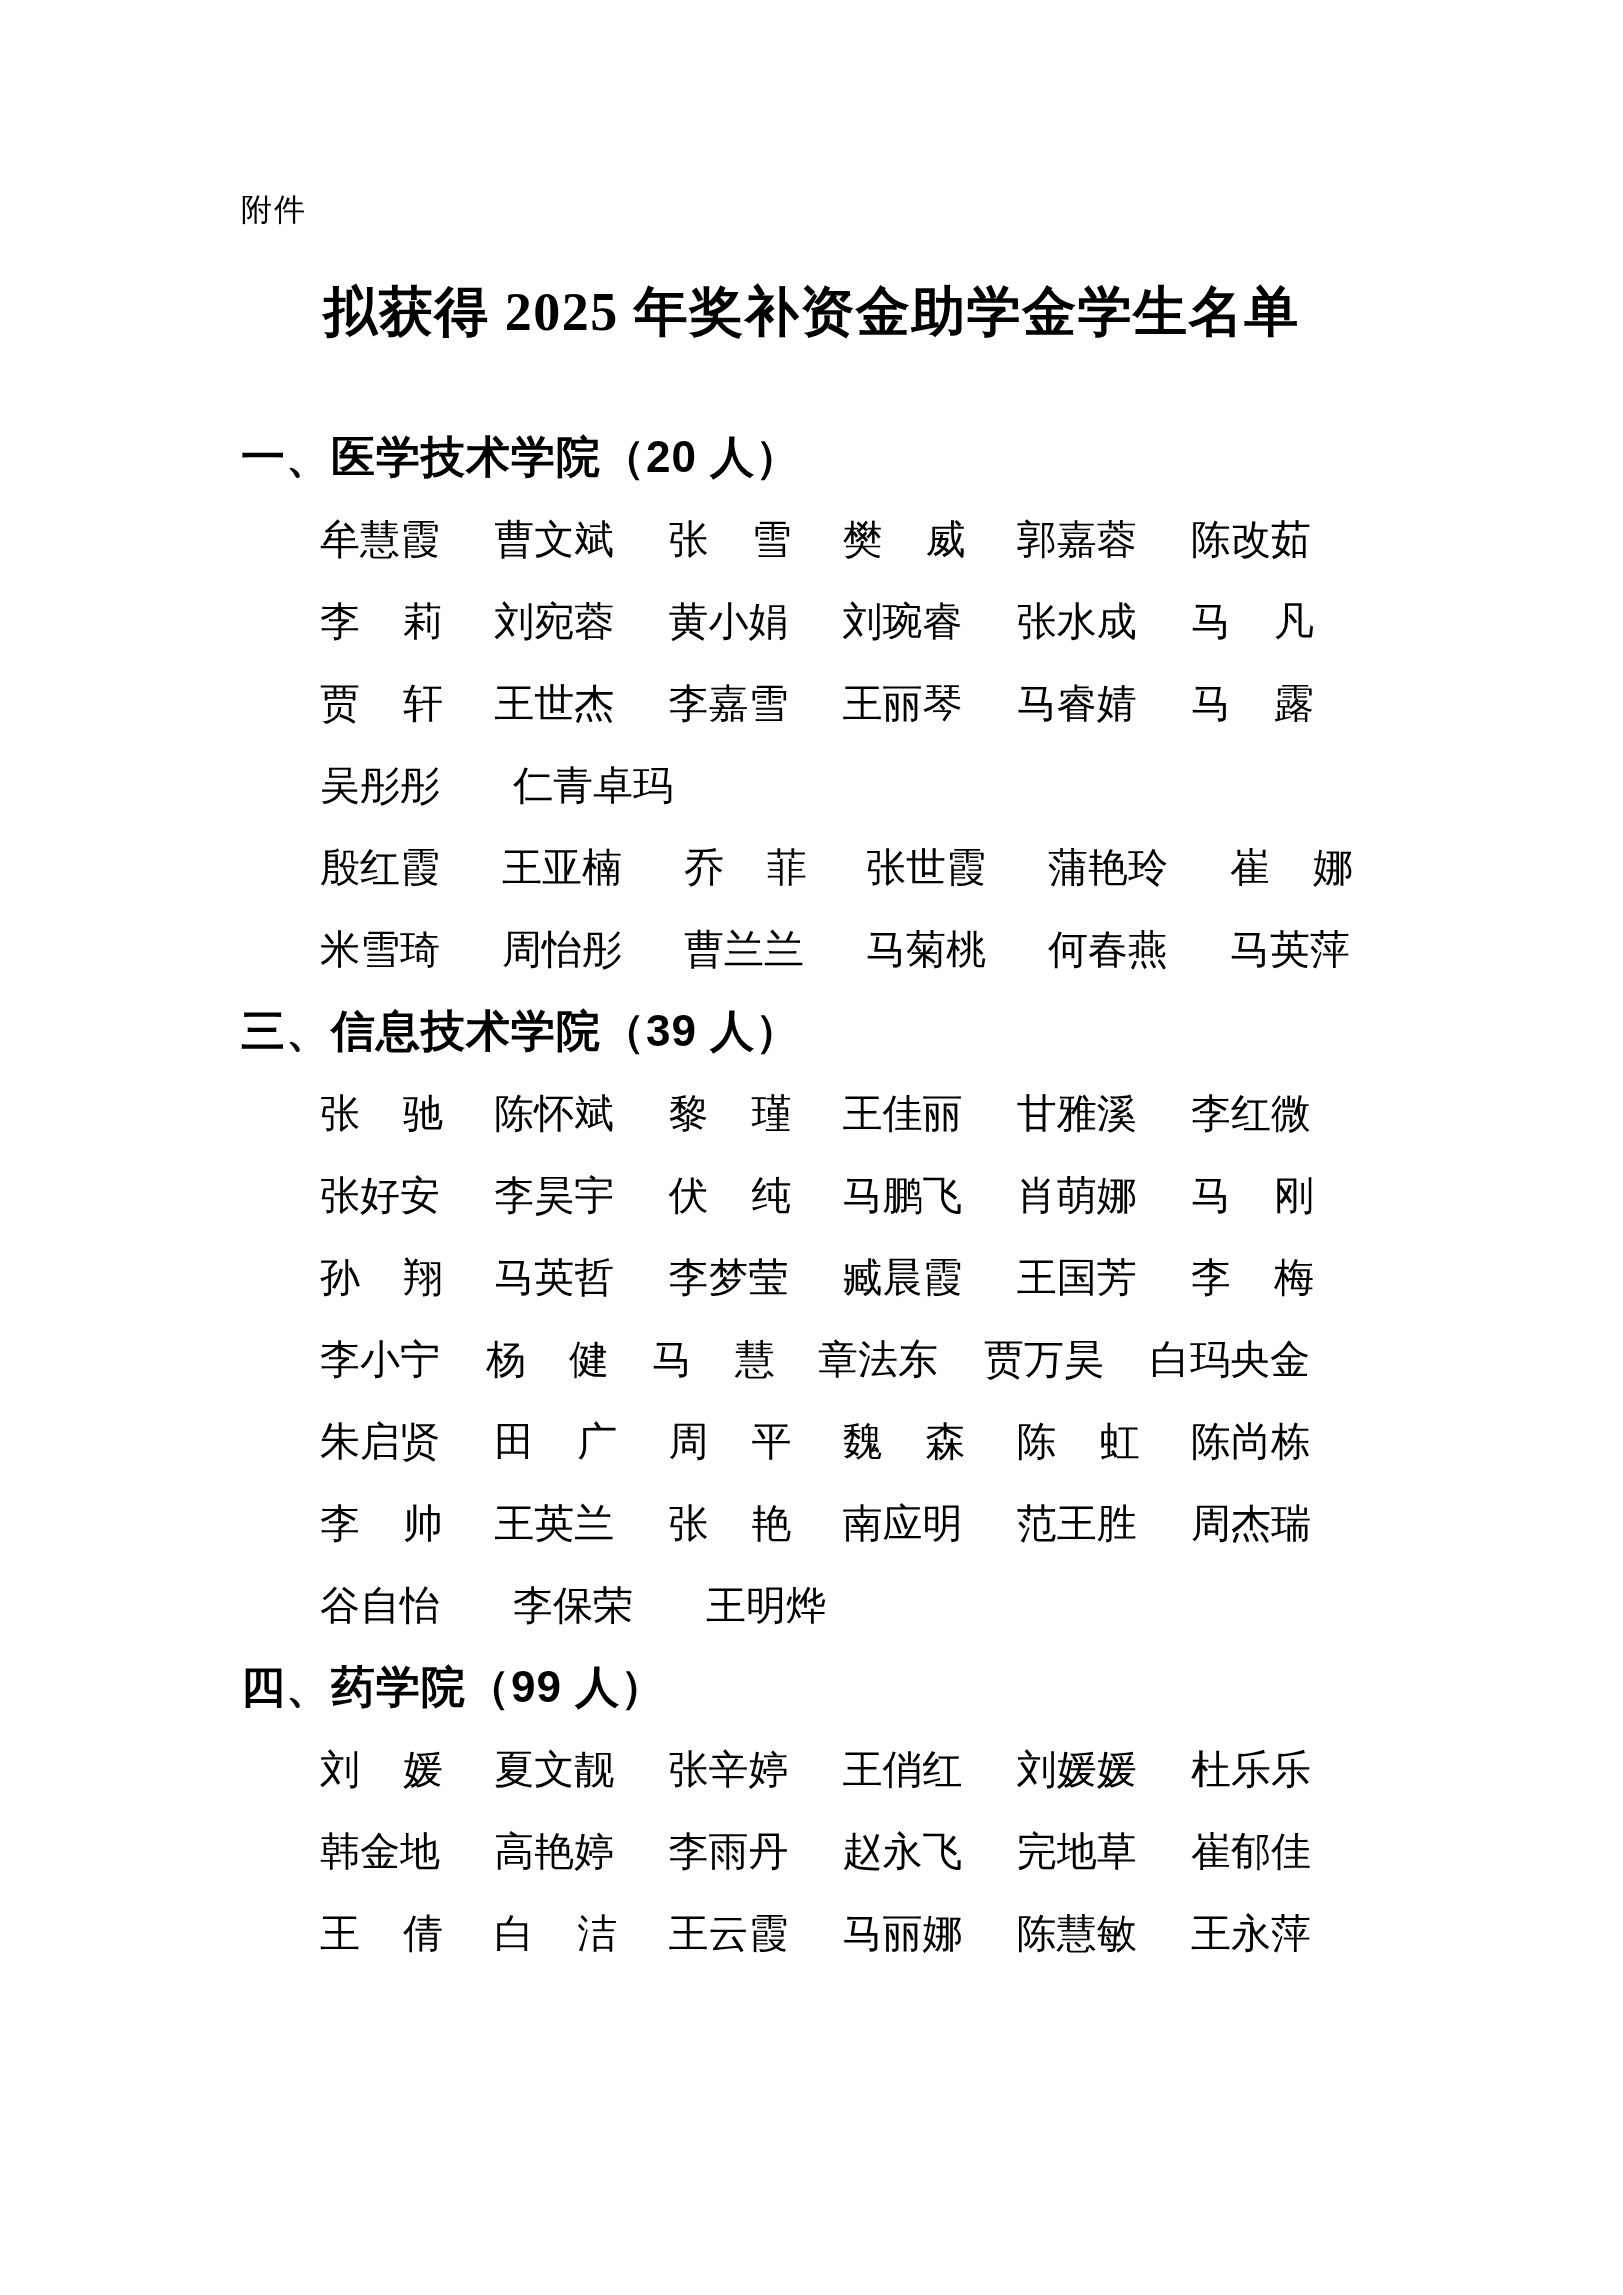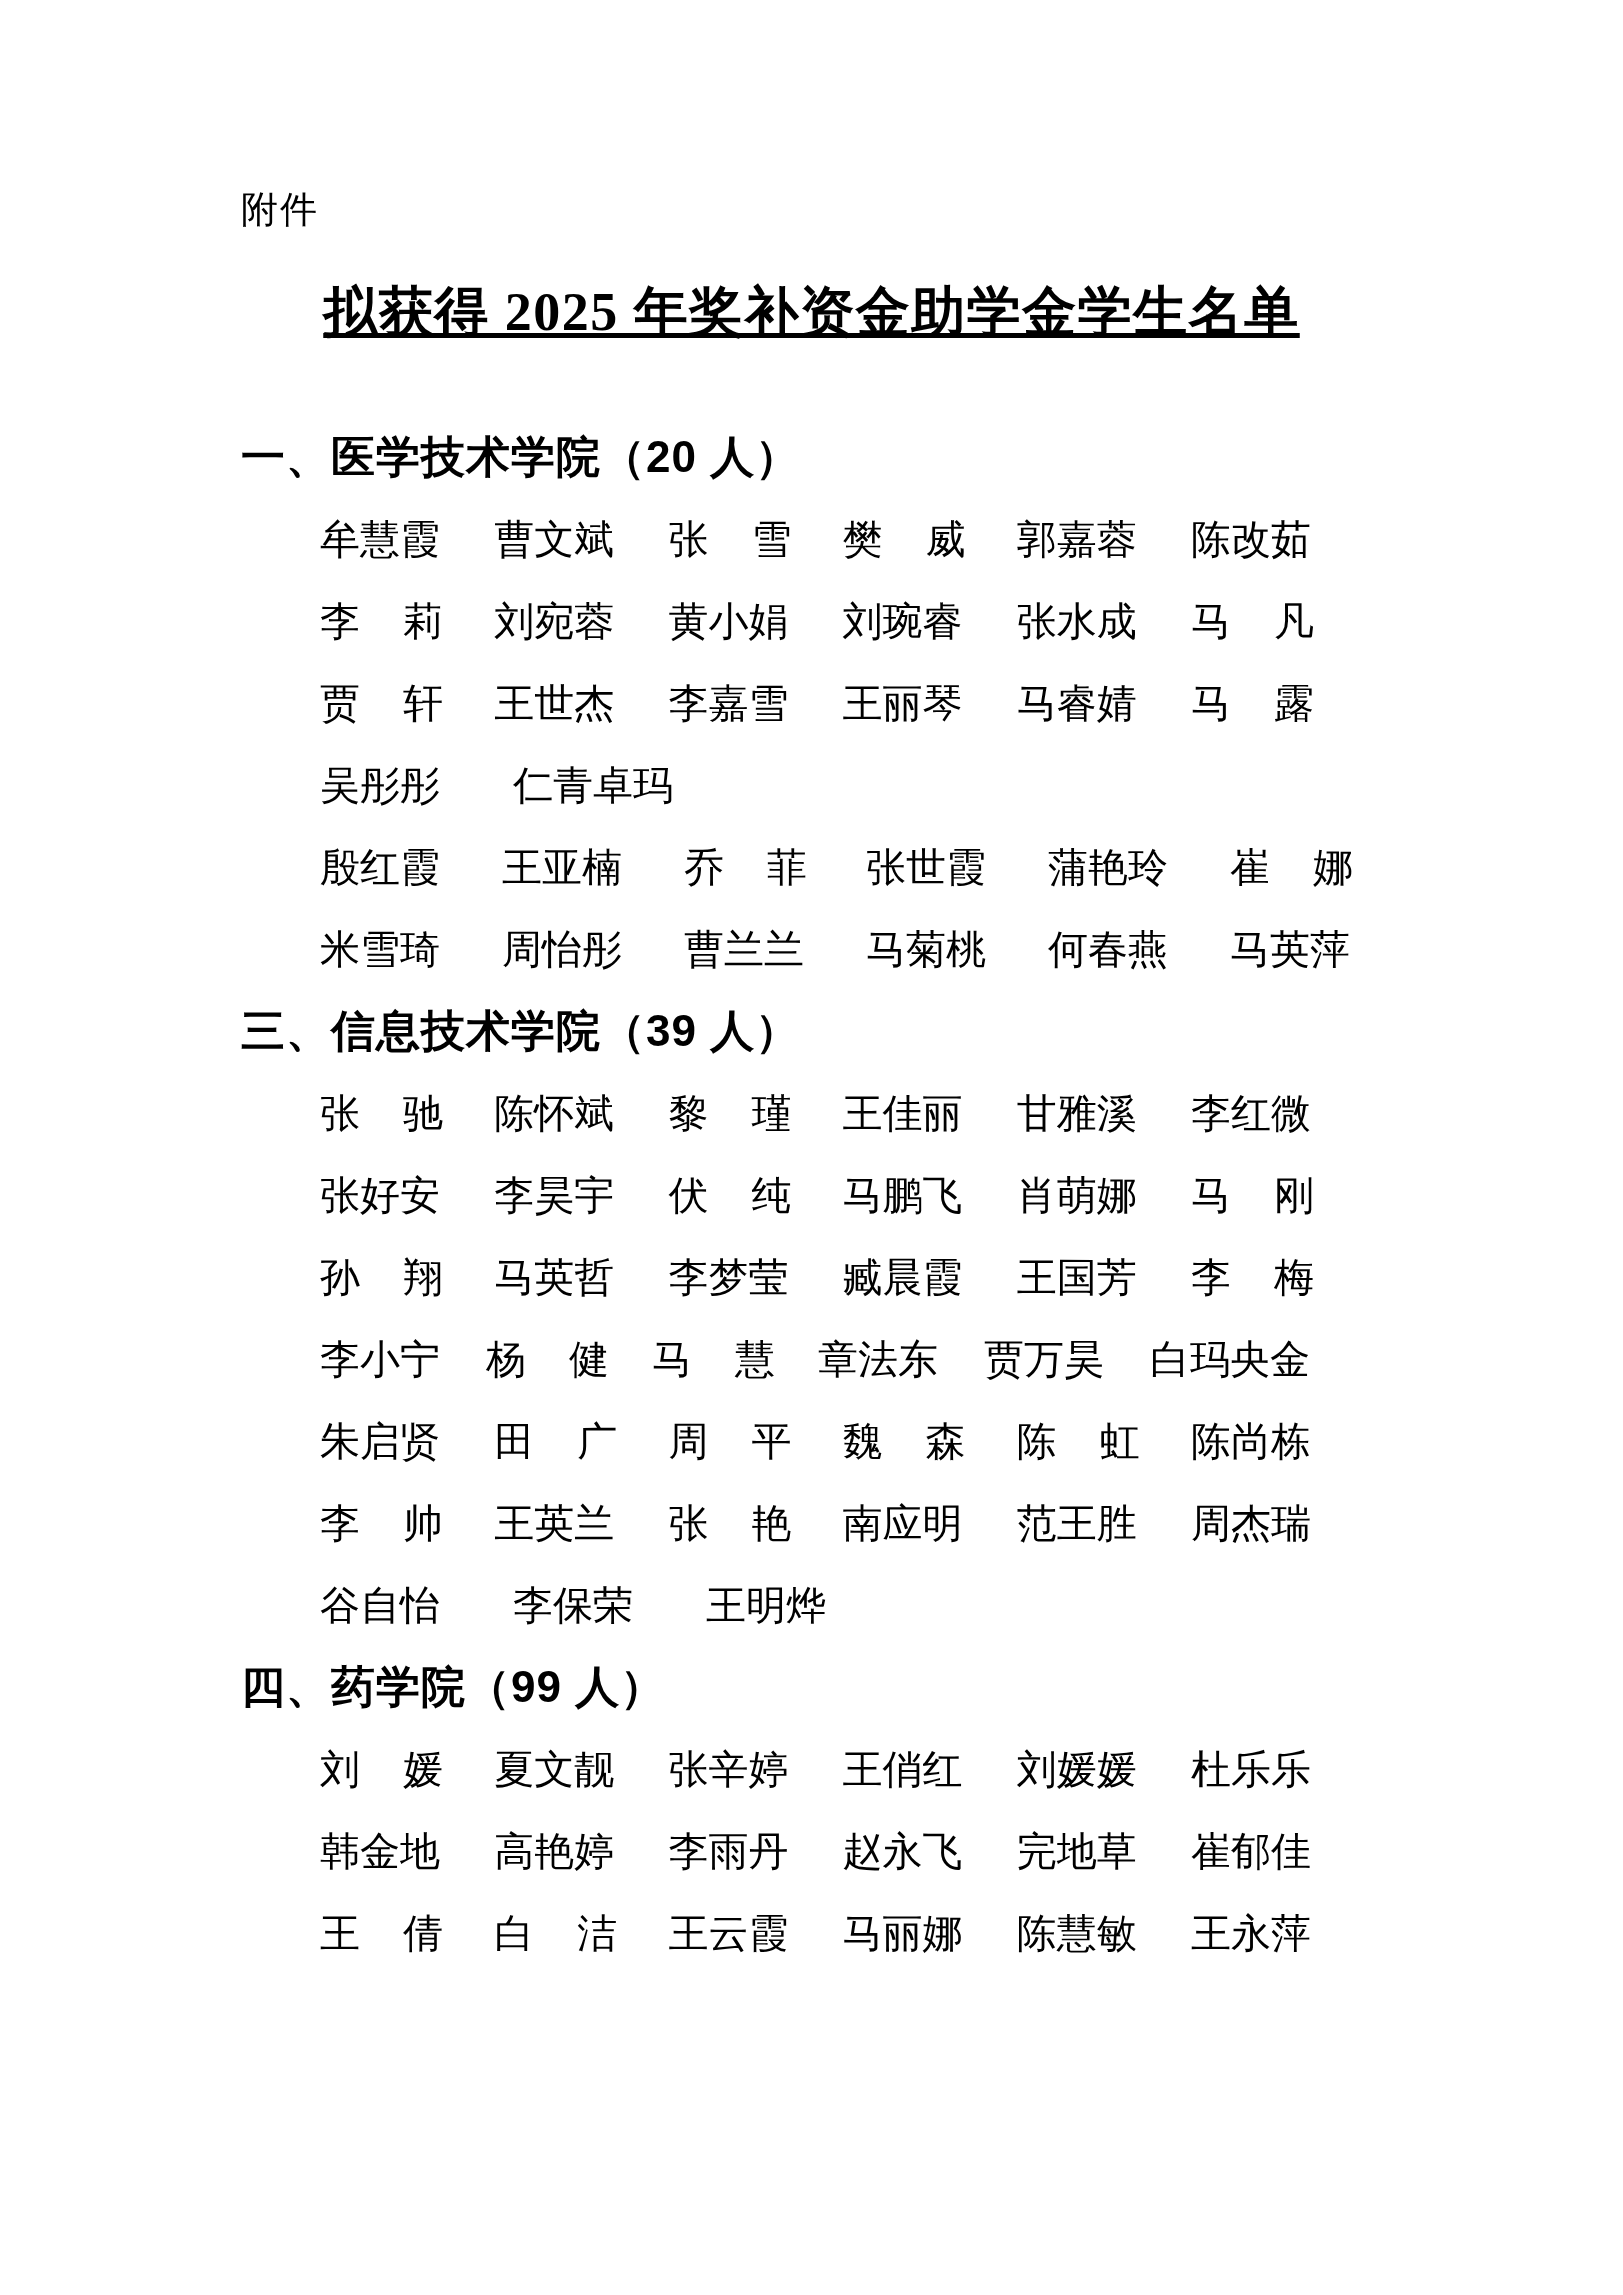--- a/index.html
+++ b/index.html
@@ -19,36 +19,35 @@
     height: 2295px;
     position: relative;
   }
   
   .attachment {
     margin-top: 169px;
     height: 82px;
     display: flex;
     align-items: center;
     padding-left: 241px;
-    font-size: 37px;
+    font-size: 31px;
     font-family: "Liberation Sans", sans-serif;
     letter-spacing: 2px;
   }
   
   .title-line {
     height: 123px;
     display: flex;
     align-items: center;
     justify-content: center;
     font-size: 54px;
     font-weight: bold;
     font-family: "Liberation Serif", serif;
     letter-spacing: 1.5px;
     white-space: nowrap;
-    text-decoration: underline;
   }
   #sections {
     margin-top: 42px;
   }
   .line {
     height: 82px;
     display: flex;
     align-items: center;
   }
   .heading {

